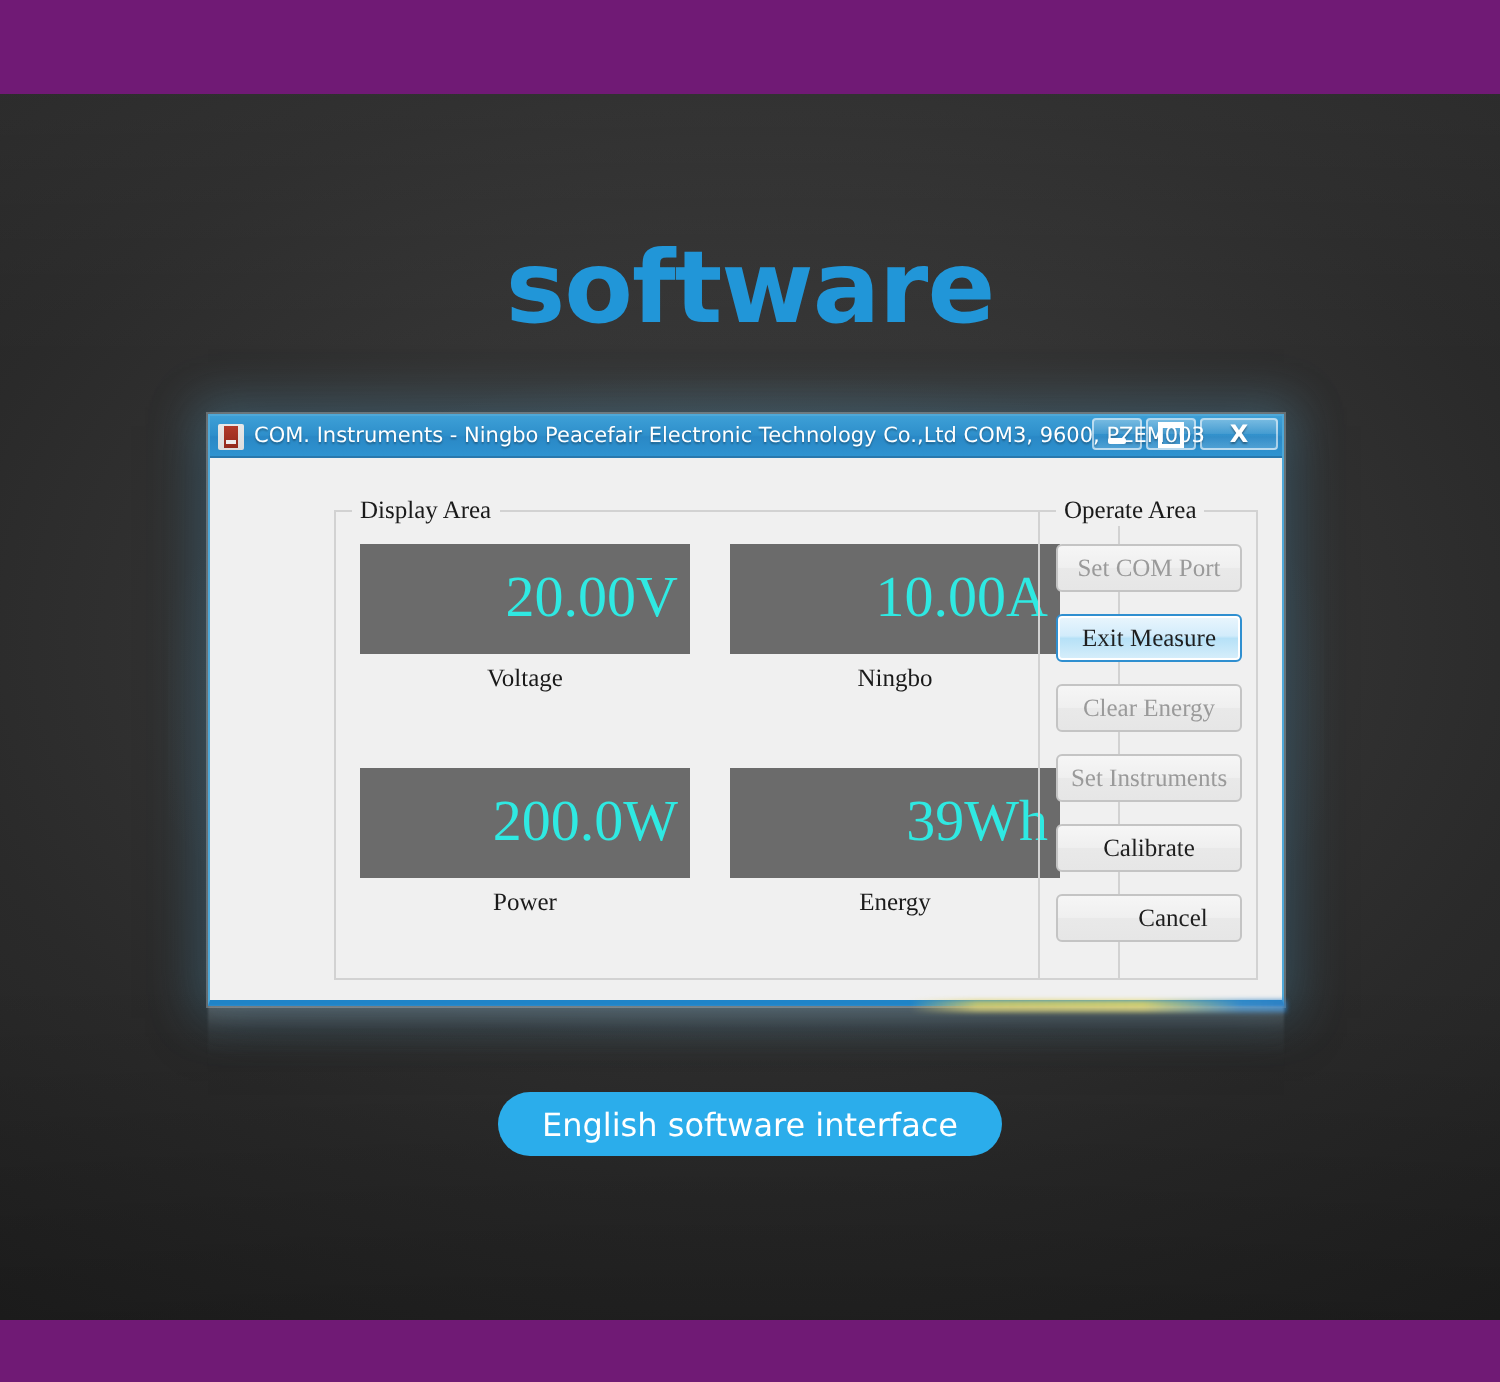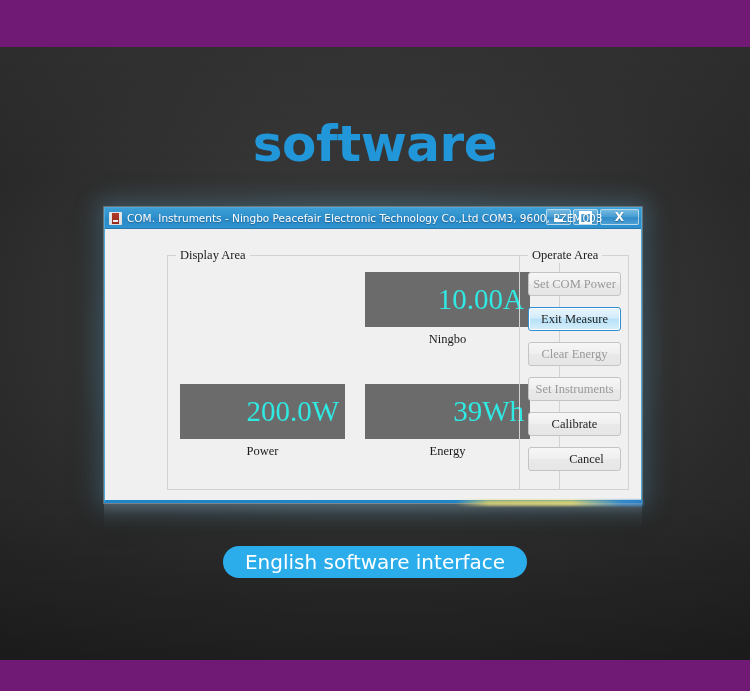--- a/index.html
+++ b/index.html
@@ -304,21 +304,21 @@
     transform: translateX(-50%);
     top: 546px;
     height: 32px;
     padding: 0 22px;
     border-radius: 16px;
     background: #2badeb;
     display: flex;
     align-items: center;
     justify-content: center;
     font-family: "DejaVu Sans", sans-serif;
-    font-size: 20px;
+    font-size: 16px;
     color: #ffffff;
     white-space: nowrap;
   }
 </style>
 </head>
 <body>
 
 <div id="stage">
 
   <div class="backdrop"></div>
@@ -344,20 +344,26 @@
           <span class="glyph">X</span>
         </div>
       </div>
     </div>
 
     <div class="win-body">
 
       <div class="groupbox" id="display-area">
         <div class="gb-title">Display Area</div>
 
+        <div class="meter" id="meter-voltage">
+          <div class="readout">
+            <span>20.00V</span>
+          </div>
+          <div class="caption">Voltage</div>
+        </div>
 
         <div class="meter" id="meter-current">
           <div class="readout">
             <span>10.00A</span>
           </div>
           <div class="caption">Ningbo</div>
         </div>
 
         <div class="meter" id="meter-power">
           <div class="readout">
@@ -370,21 +376,21 @@
           <div class="readout">
             <span>39Wh</span>
           </div>
           <div class="caption">Energy</div>
         </div>
       </div>
 
       <div class="groupbox" id="operate-area">
         <div class="gb-title">Operate Area</div>
 
-        <div class="op-btn" id="btn-setcom">Set COM Power</div>
+        <div class="op-btn" id="btn-setcom">Set COM Port</div>
 
         <div class="op-btn focused" id="btn-exit">Exit Measure</div>
 
         <div class="op-btn" id="btn-clear">Clear Energy</div>
 
         <div class="op-btn" id="btn-setparams">Set Instruments</div>
 
         <div class="op-btn enabled" id="btn-calibrate">Calibrate</div>
 
         <div class="op-btn enabled" id="btn-cancel">Cancel</div>

